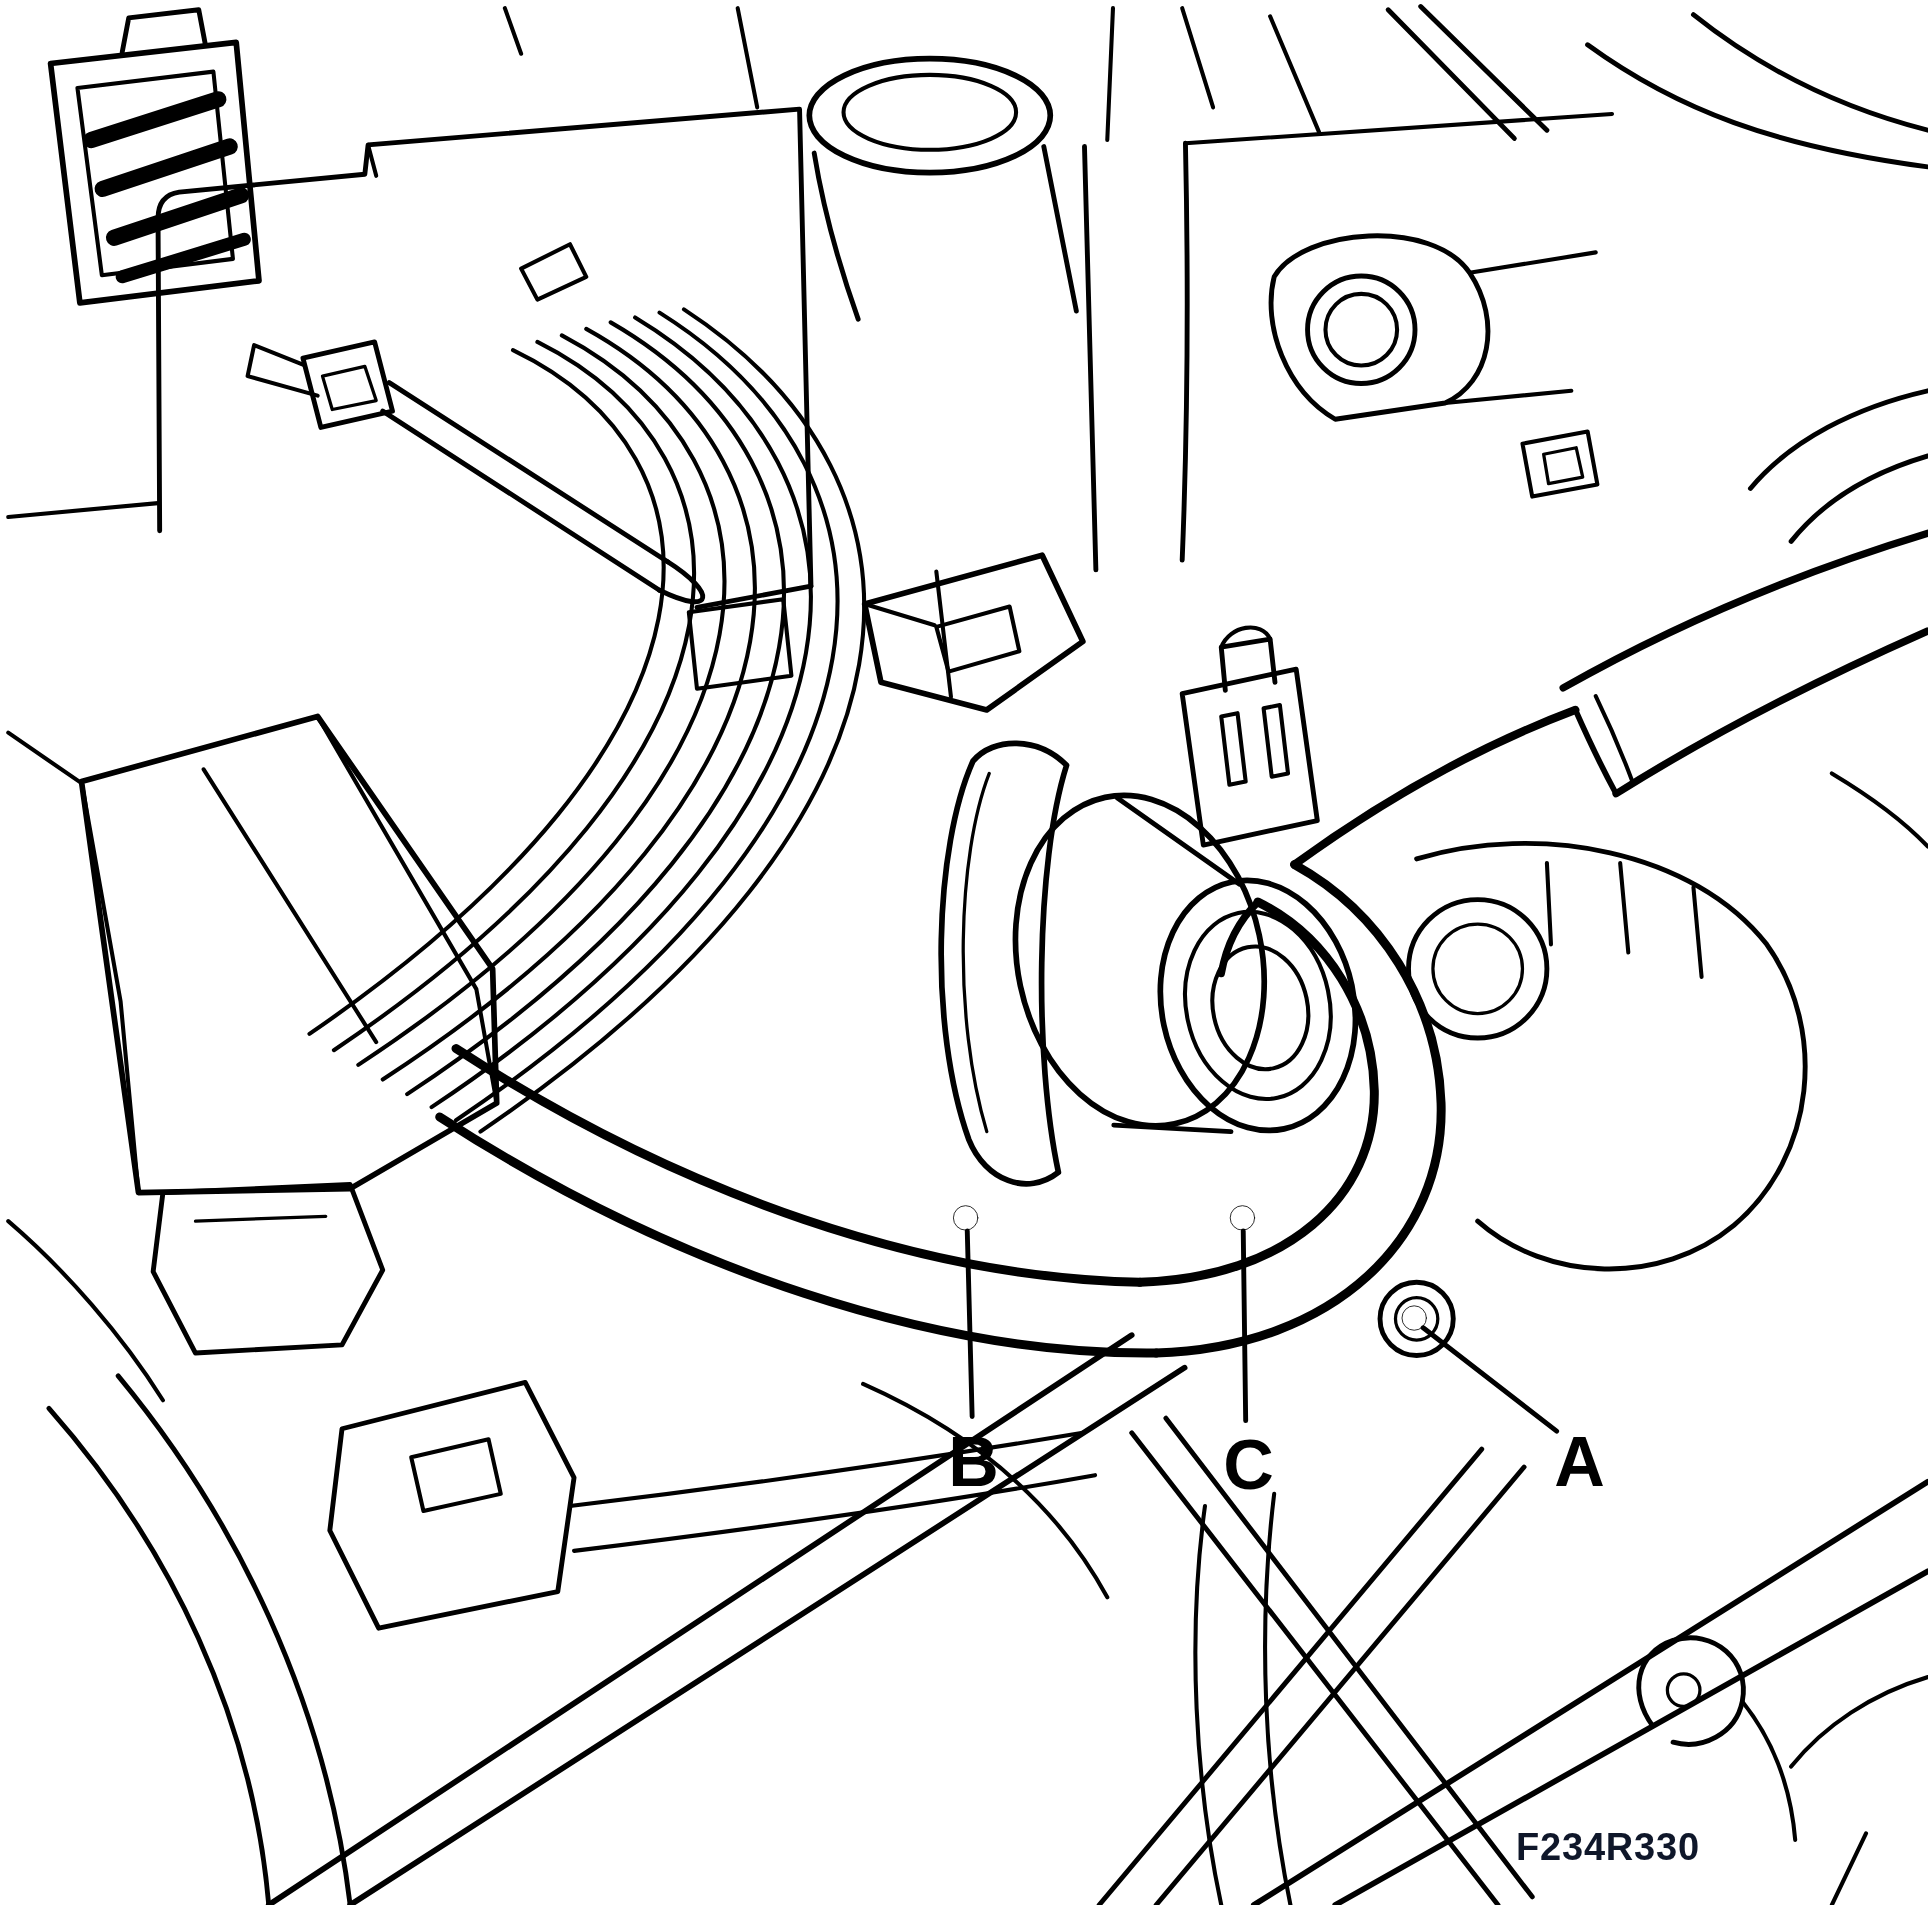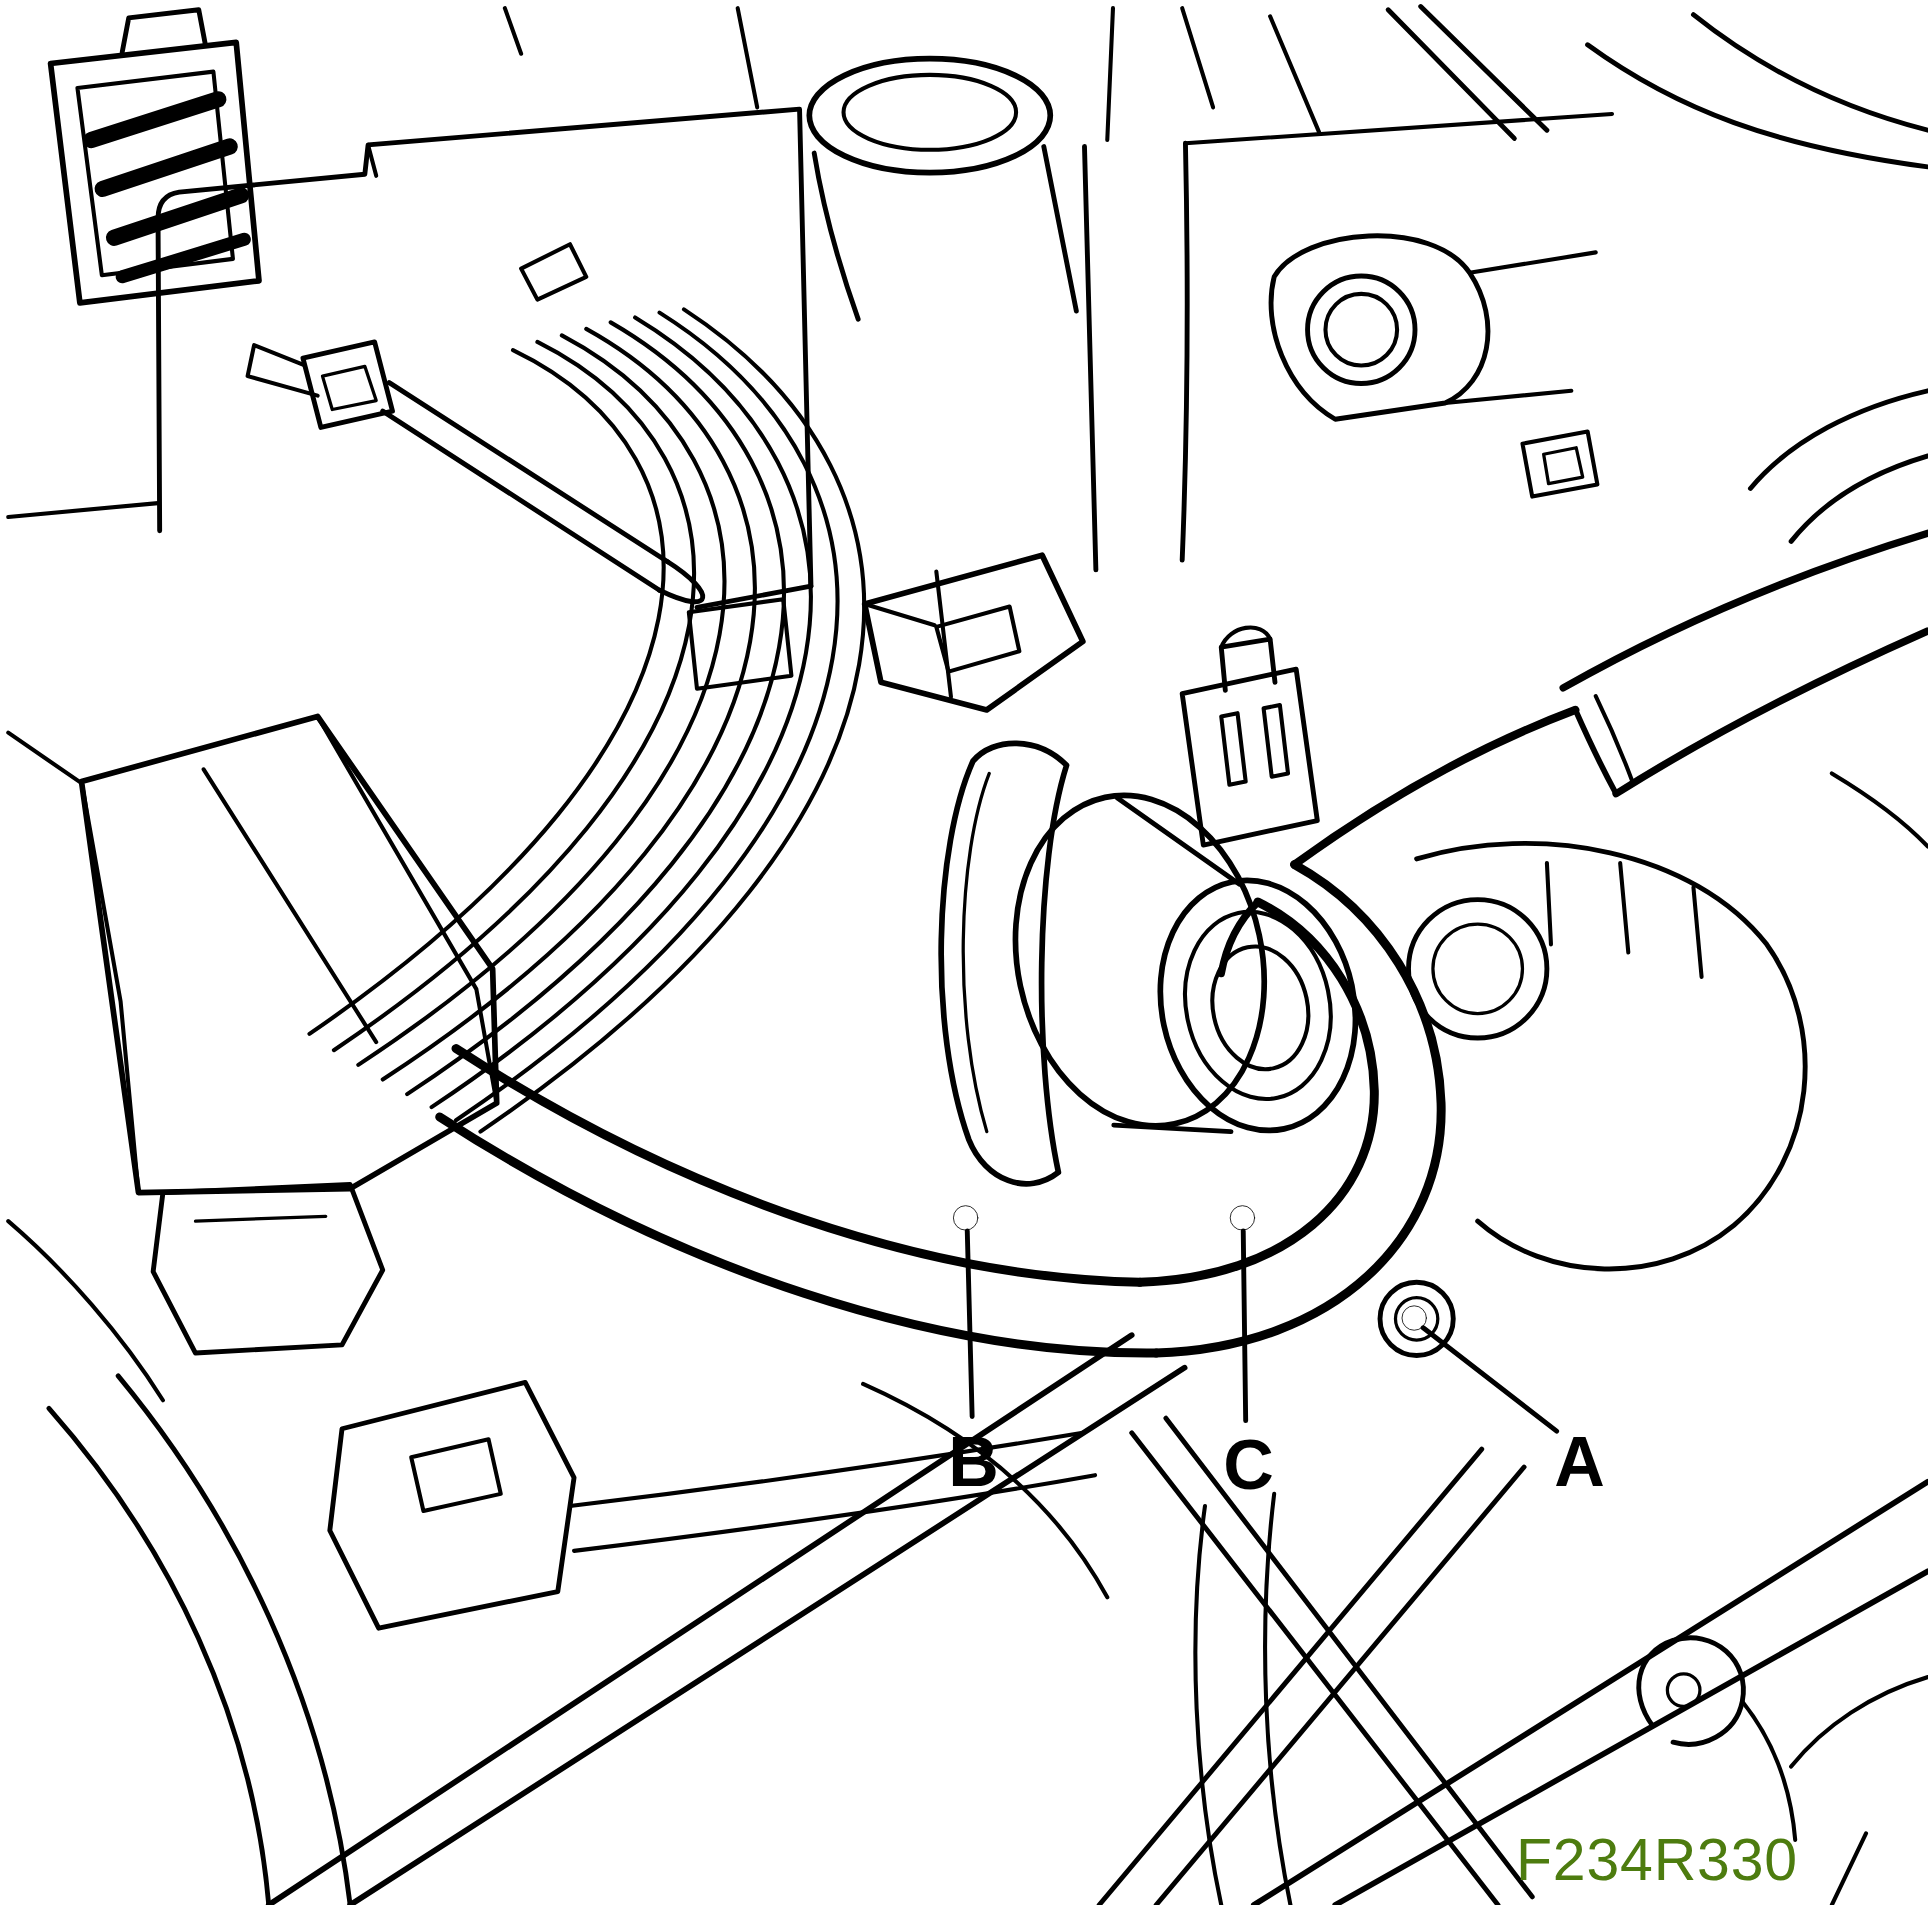--- a/index.html
+++ b/index.html
@@ -44,23 +44,23 @@
     line-height: 1;
     user-select: none;
   }
   .label-b { left: 933px; top: 1427px; }
   .label-c { left: 1208px; top: 1430px; }
   .label-a { left: 1539px; top: 1427px; }
   .figure-code {
     position: absolute;
     left: 1516px;
     top: 1826px;
-    font-size: 59px;
-    font-weight: normal;
-    color: #4d7c0f;
+    font-size: 38px;
+    font-weight: bold;
+    color: #0f172a;
     letter-spacing: 0.8px;
     white-space: nowrap;
   }
 </style>
 </head>
 <body>
 
 <div class="figure-wrap">
 
   <svg class="line-art" viewBox="0 0 2368 2340">

